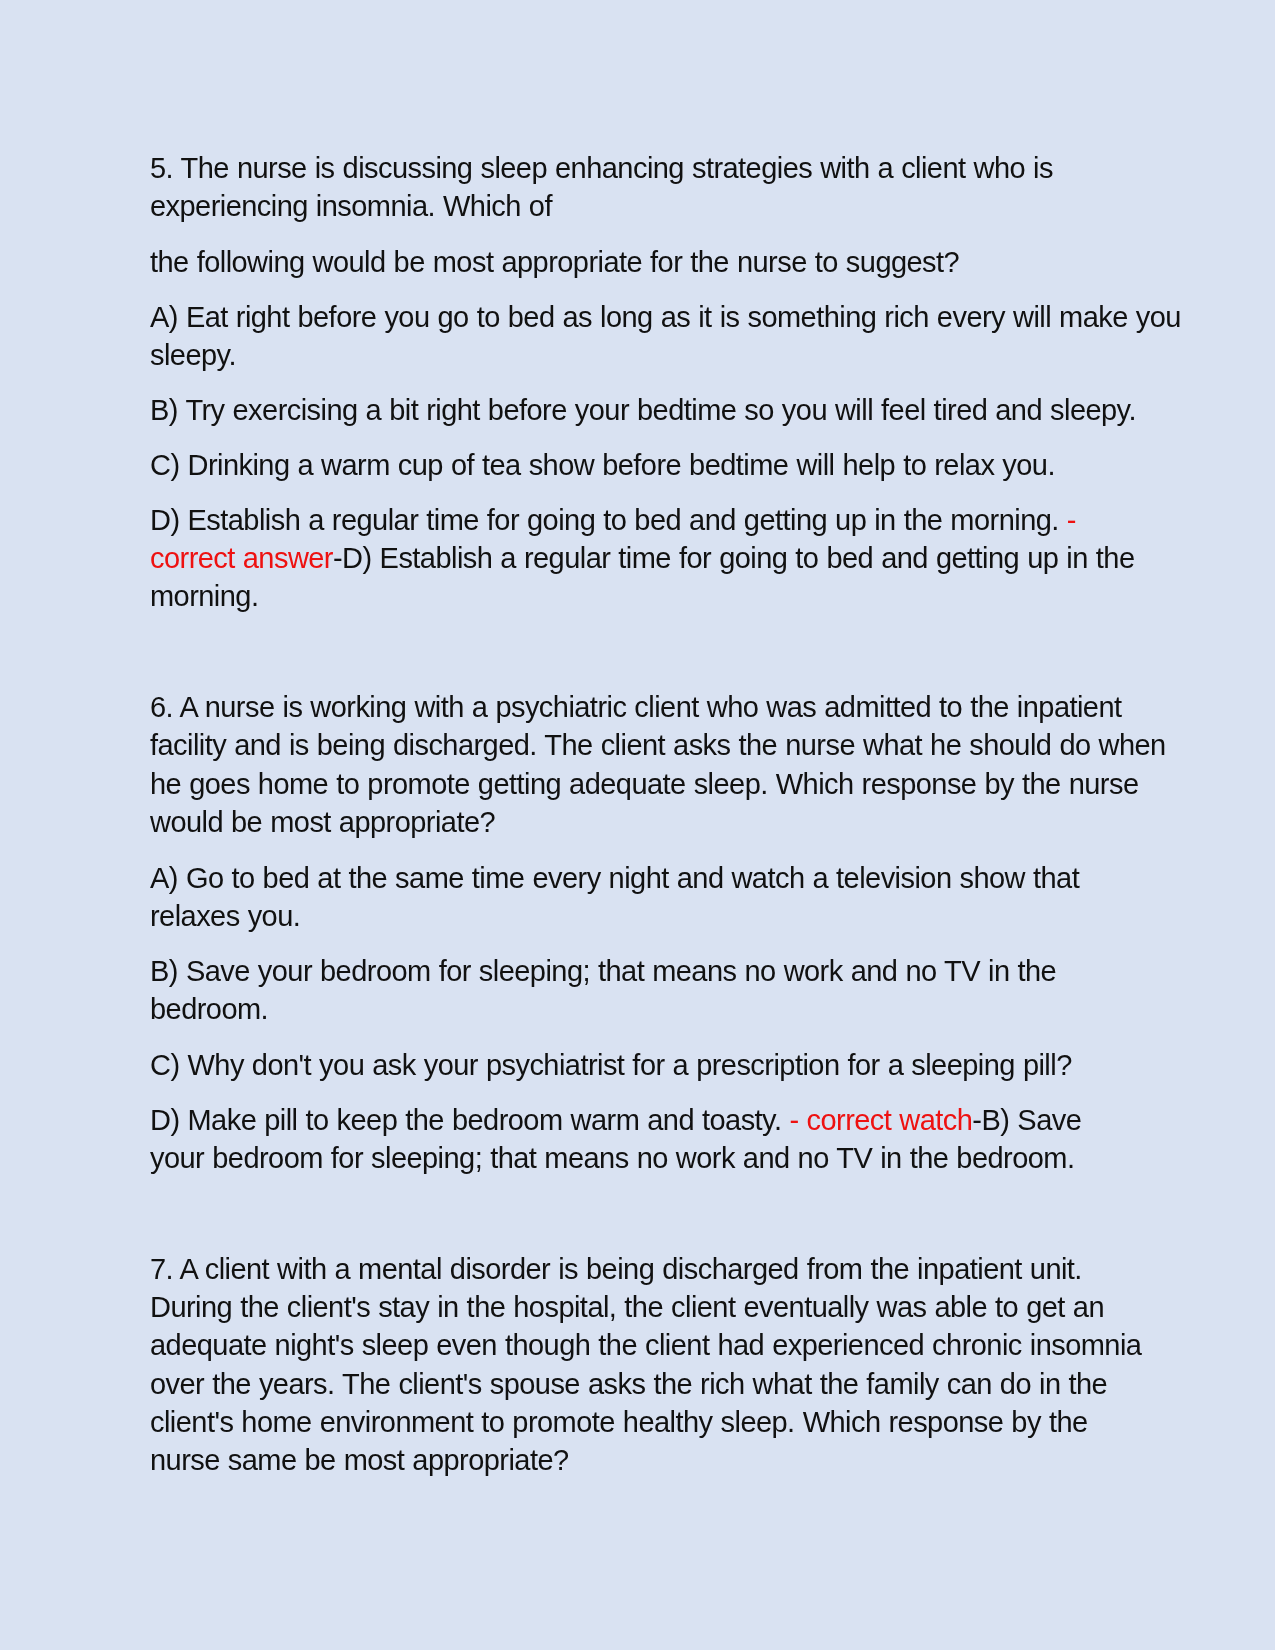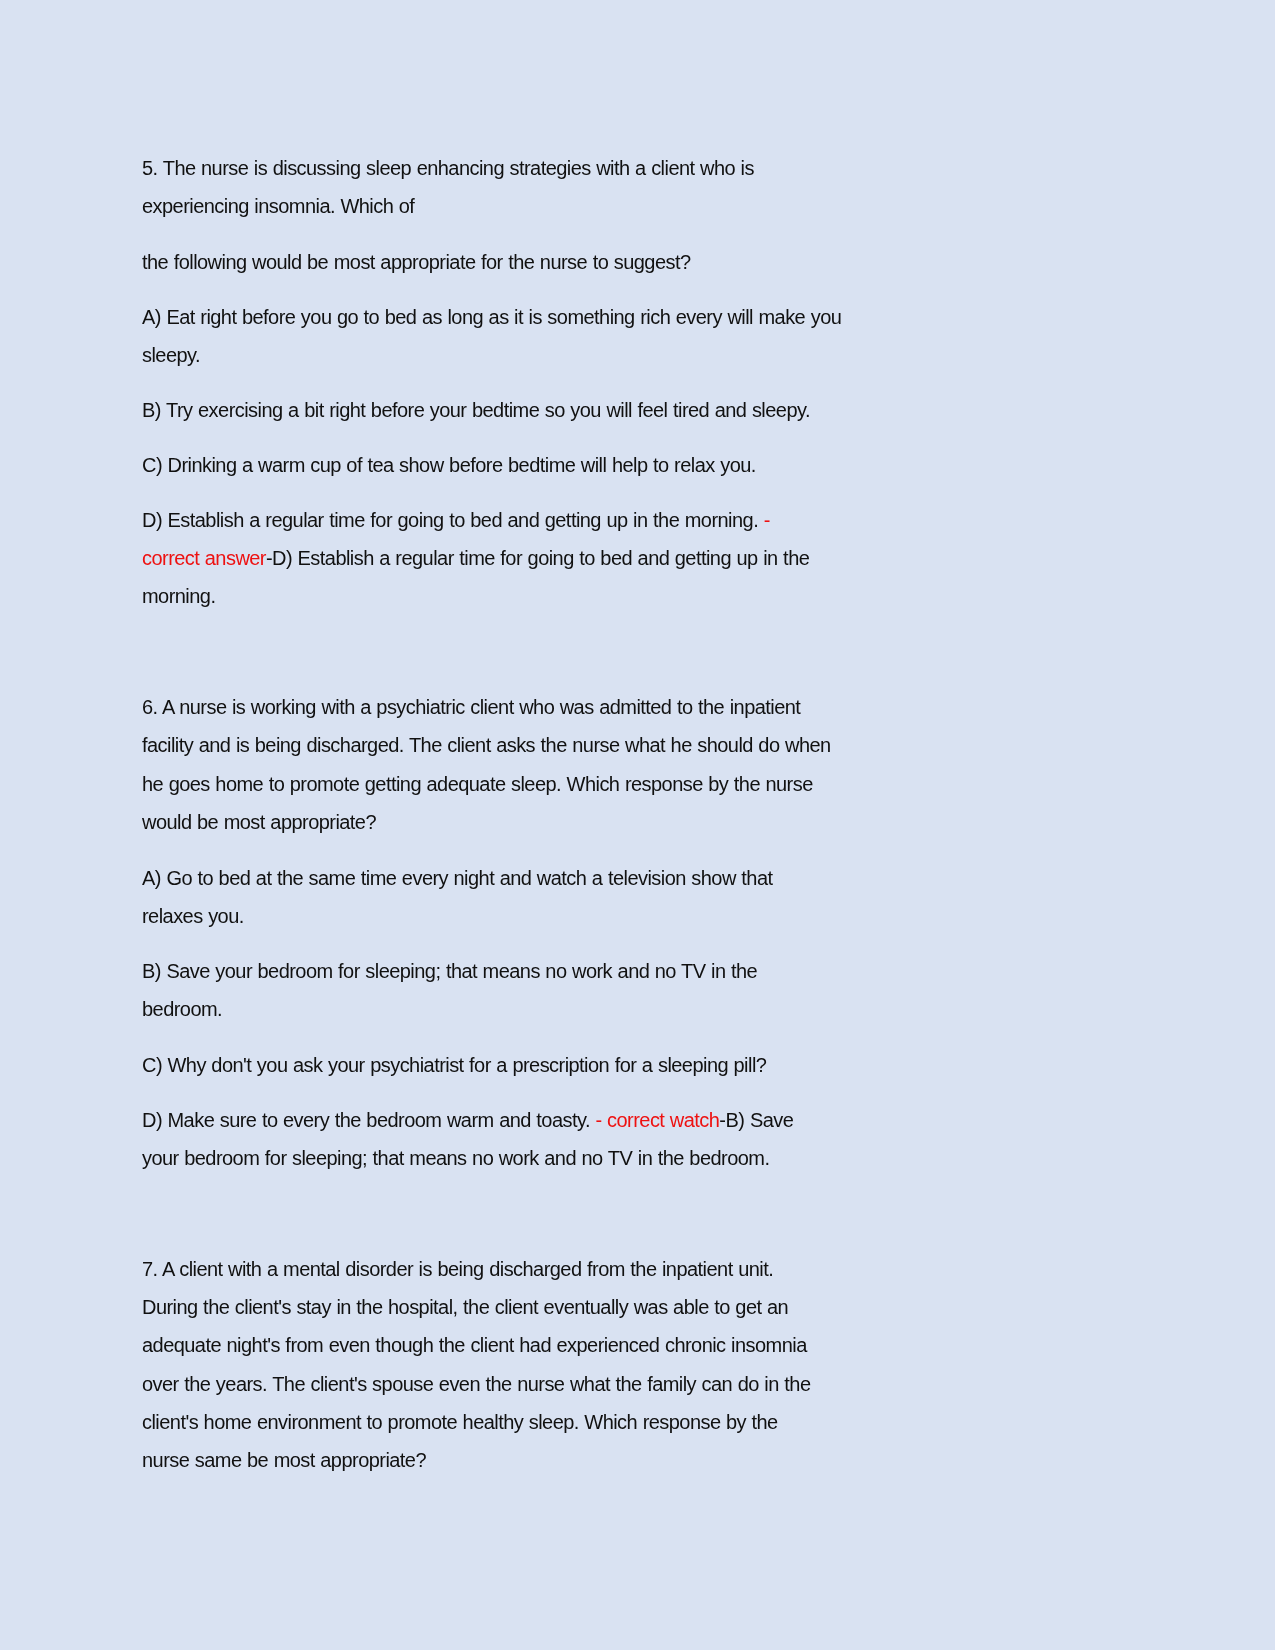--- a/index.html
+++ b/index.html
@@ -1,22 +1,22 @@
 <!DOCTYPE html>
 <html><head>
 <meta charset="utf-8">
 <style>
   html, body { margin:0; padding:0; }
   body {
     width:1275px; height:1650px; background:#d9e2f2; position:relative; overflow:hidden;
     font-family:"Liberation Sans", sans-serif; color:#111;
   }
   .ln {
-    position:absolute; left:142px; white-space:nowrap;
-    font-size:20px; line-height:30px; letter-spacing:-0.55px; word-spacing:0.5px;
+    position:absolute; left:150px; white-space:nowrap;
+    font-size:29px; line-height:30px; letter-spacing:-0.55px; word-spacing:0.5px;
   }
   .red { color:#ee1111; }
 </style>
 </head>
 <body>
 
 <div>
 
   <div>
     <div class="ln" style="top:153px">5. The nurse is discussing sleep enhancing strategies with a client who is</div>
@@ -43,27 +43,27 @@
     <div class="ln" style="top:769px">he goes home to promote getting adequate sleep. Which response by the nurse</div>
     <div class="ln" style="top:807px">would be most appropriate?</div>
 
     <div class="ln" style="top:863px">A) Go to bed at the same time every night and watch a television show that</div>
     <div class="ln" style="top:901px">relaxes you.</div>
     <div class="ln" style="top:956px">B) Save your bedroom for sleeping; that means no work and no TV in the</div>
     <div class="ln" style="top:994px">bedroom.</div>
     <div class="ln" style="top:1050px">C) Why don't you ask your psychiatrist for a prescription for a sleeping pill?</div>
 
     <div class="ln" style="top:1105px">
-      <span>D) Make sure to every the bedroom warm and toasty. </span><span class="red">- correct watch</span><span>-B) Save</span>
+      <span>D) Make pill to keep the bedroom warm and toasty. </span><span class="red">- correct watch</span><span>-B) Save</span>
     </div>
     <div class="ln" style="top:1143px">your bedroom for sleeping; that means no work and no TV in the bedroom.</div>
   </div>
 
   <div>
     <div class="ln" style="top:1254px">7. A client with a mental disorder is being discharged from the inpatient unit.</div>
     <div class="ln" style="top:1292px">During the client's stay in the hospital, the client eventually was able to get an</div>
-    <div class="ln" style="top:1330px">adequate night's from even though the client had experienced chronic insomnia</div>
-    <div class="ln" style="top:1369px">over the years. The client's spouse even the nurse what the family can do in the</div>
+    <div class="ln" style="top:1330px">adequate night's sleep even though the client had experienced chronic insomnia</div>
+    <div class="ln" style="top:1369px">over the years. The client's spouse asks the rich what the family can do in the</div>
     <div class="ln" style="top:1407px">client's home environment to promote healthy sleep. Which response by the</div>
     <div class="ln" style="top:1445px">nurse same be most appropriate?</div>
   </div>
 
 </div>
 
 </body></html>

